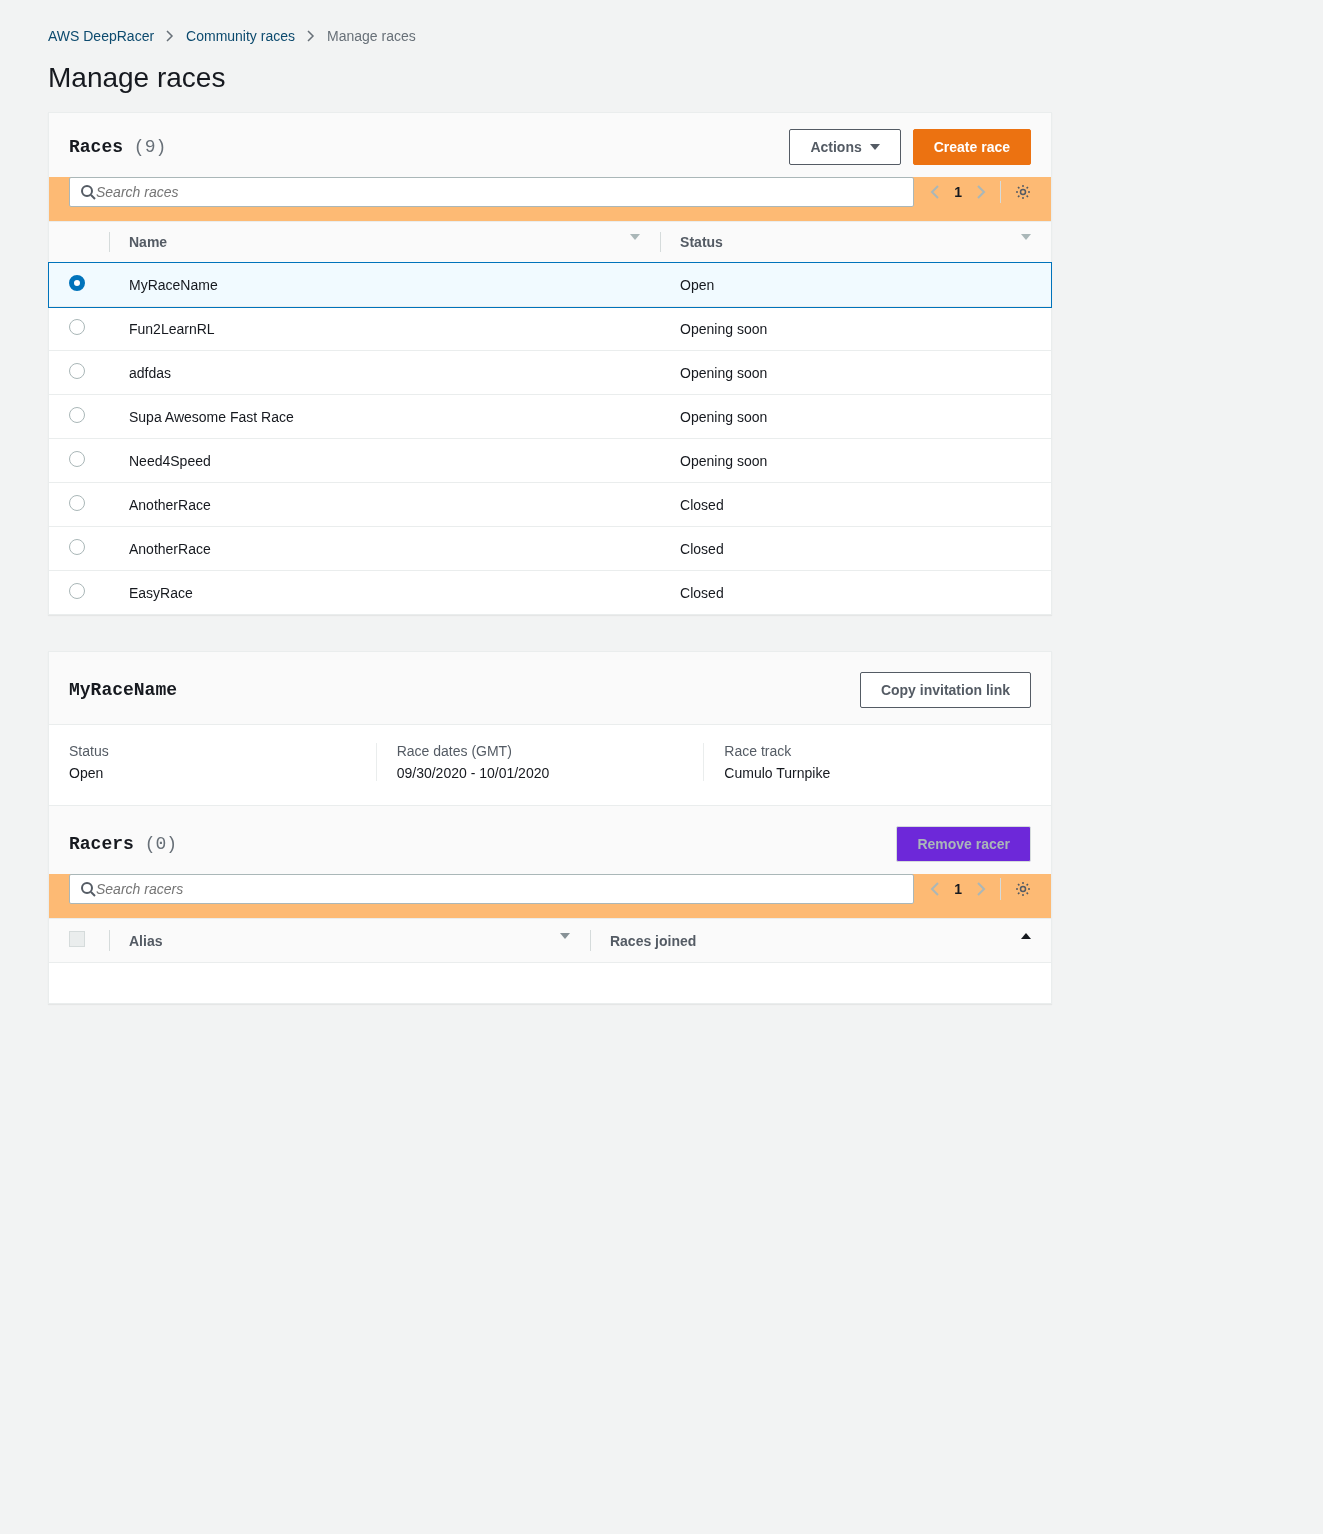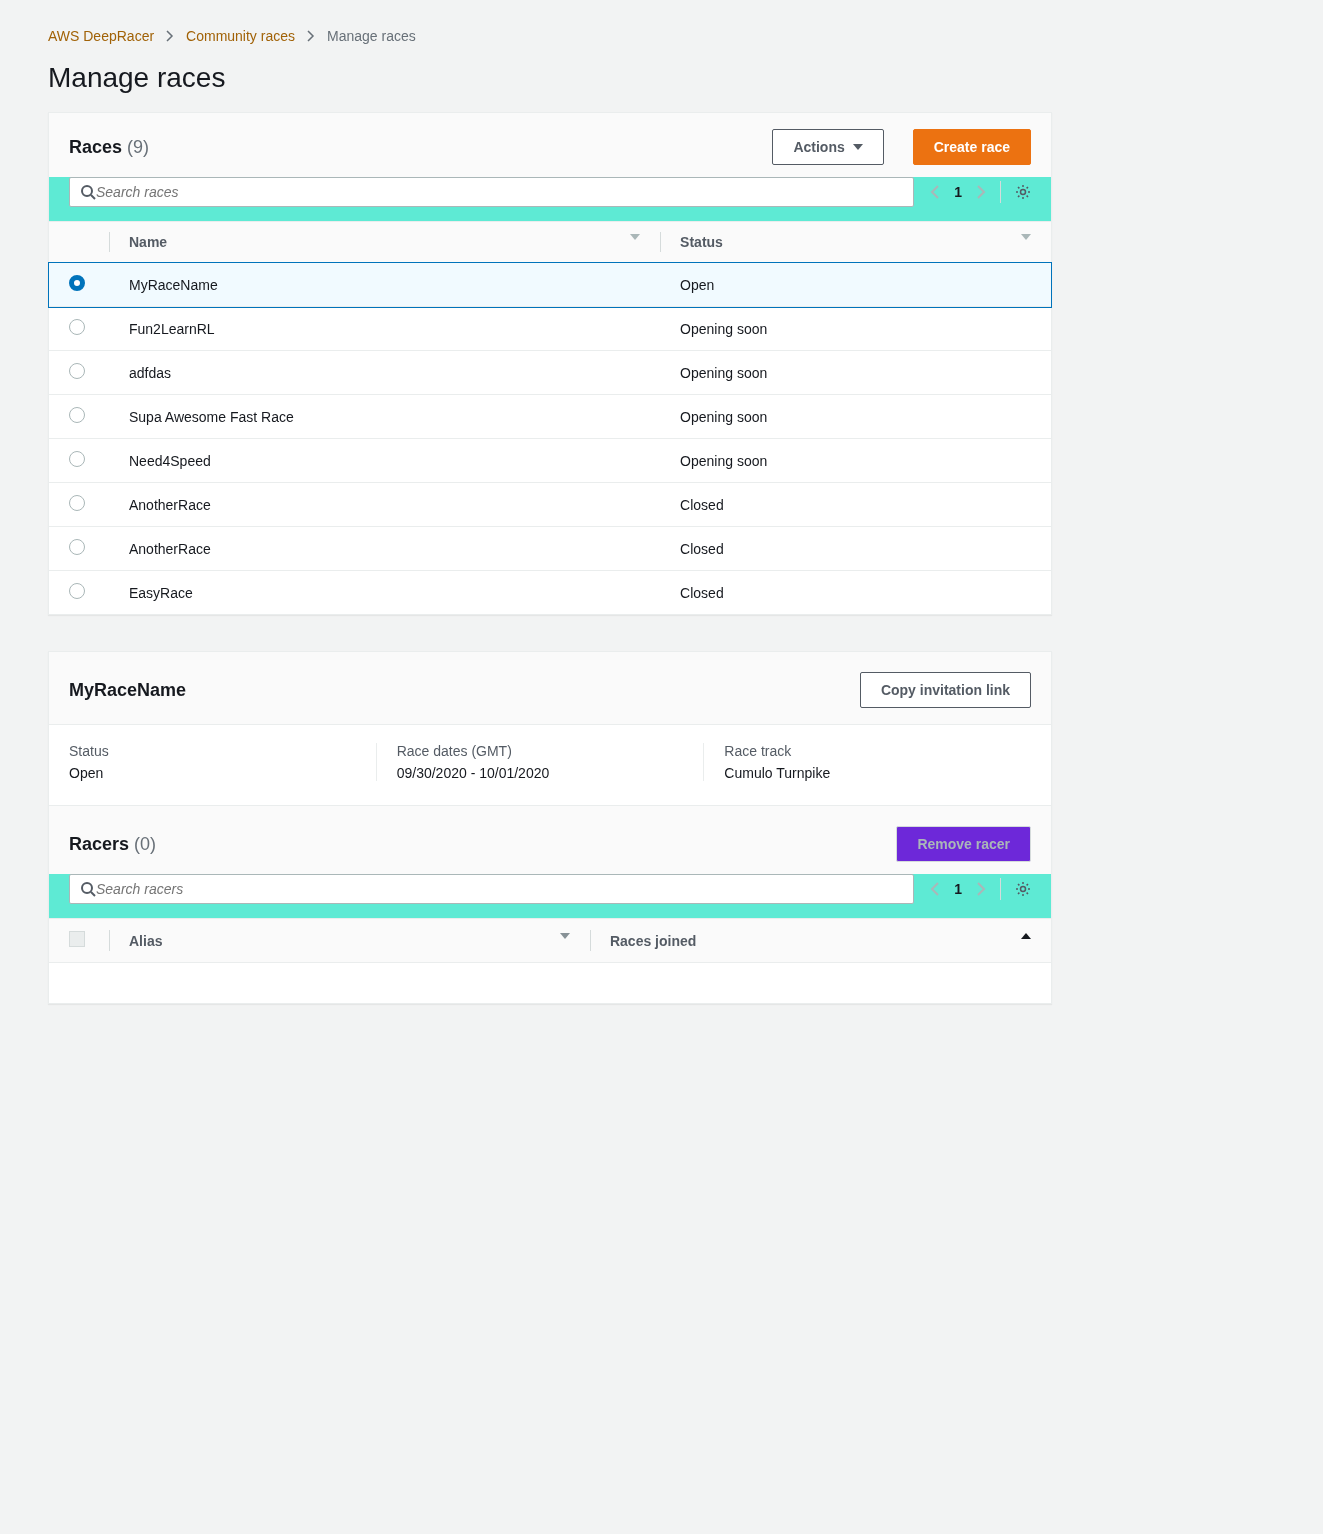--- a/index.html
+++ b/index.html
@@ -13,42 +13,42 @@
     padding: 20px 48px 48px 48px;
     max-width: 1100px;
   }
   .breadcrumb {
     display: flex;
     align-items: center;
     gap: 12px;
     padding: 8px 0 18px 0;
     font-size: 14px;
   }
-  .breadcrumb a { color: #a16207; text-decoration: none; }
+  .breadcrumb a { color: #0c4a6e; text-decoration: none; }
   .crumb-sep { color: #687078; }
   .crumb-current { color: #687078; }
   h1.page-title { font-size: 28px; font-weight: 400; margin-bottom: 18px; }
   .panel {
     background: #fff;
     border: 1px solid #eaeded;
     box-shadow: 0 1px 1px rgba(0,0,0,0.05);
     margin-bottom: 36px;
   }
   .panel-header {
     display: flex;
     align-items: center;
     justify-content: space-between;
     padding: 16px 20px 0 20px;
     background: #fafafa;
     border-bottom: 1px solid #eaeded;
   }
   .panel-header.no-border { border-bottom: none; }
-  .panel-title { font-size: 18px; font-weight: 700; }
+  .panel-title { font-size: 18px; font-weight: 700; font-family: Liberation Mono, monospace; }
   .panel-title .count { color: #687078; font-weight: 400; }
-  .panel-actions { display: flex; gap: 29px; align-items: center; padding-bottom: 12px;}
+  .panel-actions { display: flex; gap: 12px; align-items: center; padding-bottom: 12px;}
   .panel-title-row { padding-bottom: 12px; }
   .btn {
     display: inline-flex;
     align-items: center;
     gap: 8px;
     padding: 6px 20px;
     border-radius: 2px;
     font-weight: 700;
     font-size: 14px;
     cursor: pointer;
@@ -74,21 +74,21 @@
     width: 0; height: 0;
     border-left: 5px solid transparent;
     border-right: 5px solid transparent;
     border-top: 6px solid #545b64;
   }
   .toolbar {
     display: flex;
     align-items: center;
     gap: 16px;
     padding: 0 20px 14px 20px;
-    background: #5eead4;
+    background: #fdba74;
   }
   .search-wrap {
     flex: 1;
     display: flex;
     align-items: center;
     border: 1px solid #aab7b8;
     border-radius: 2px;
     background: #fff;
     padding: 6px 10px;
   }

